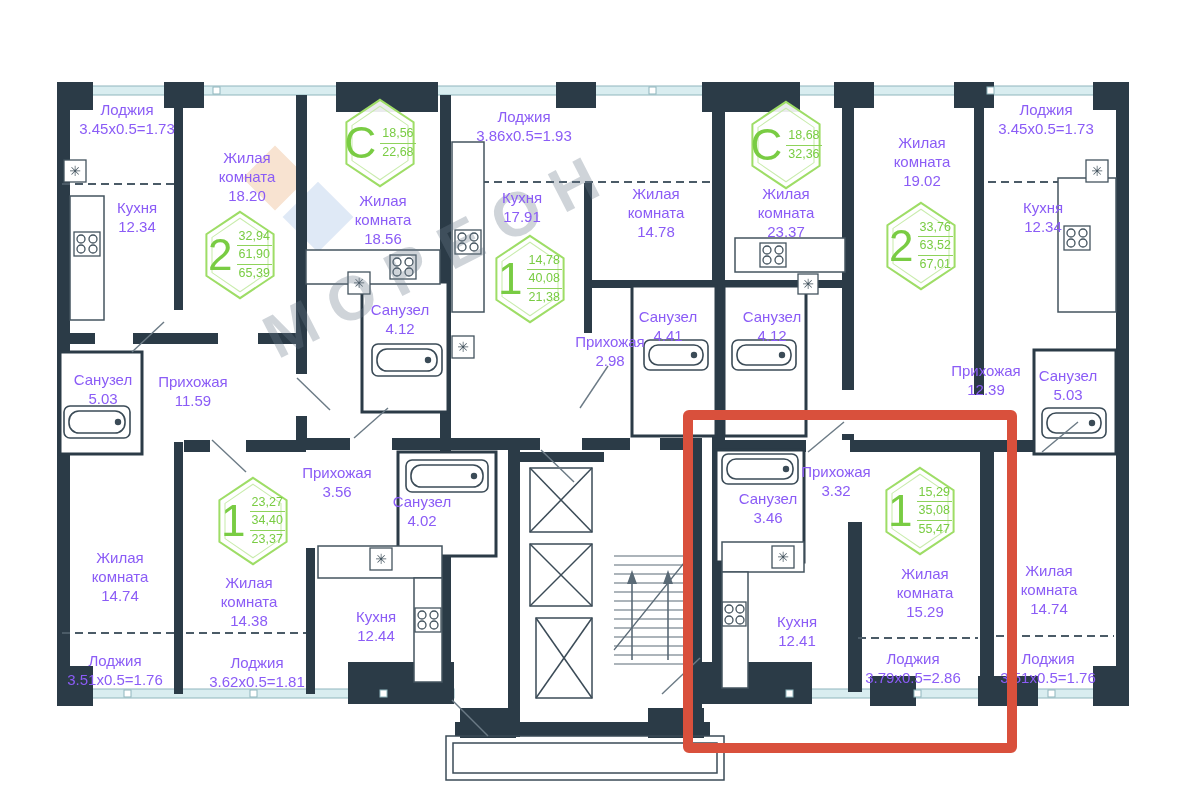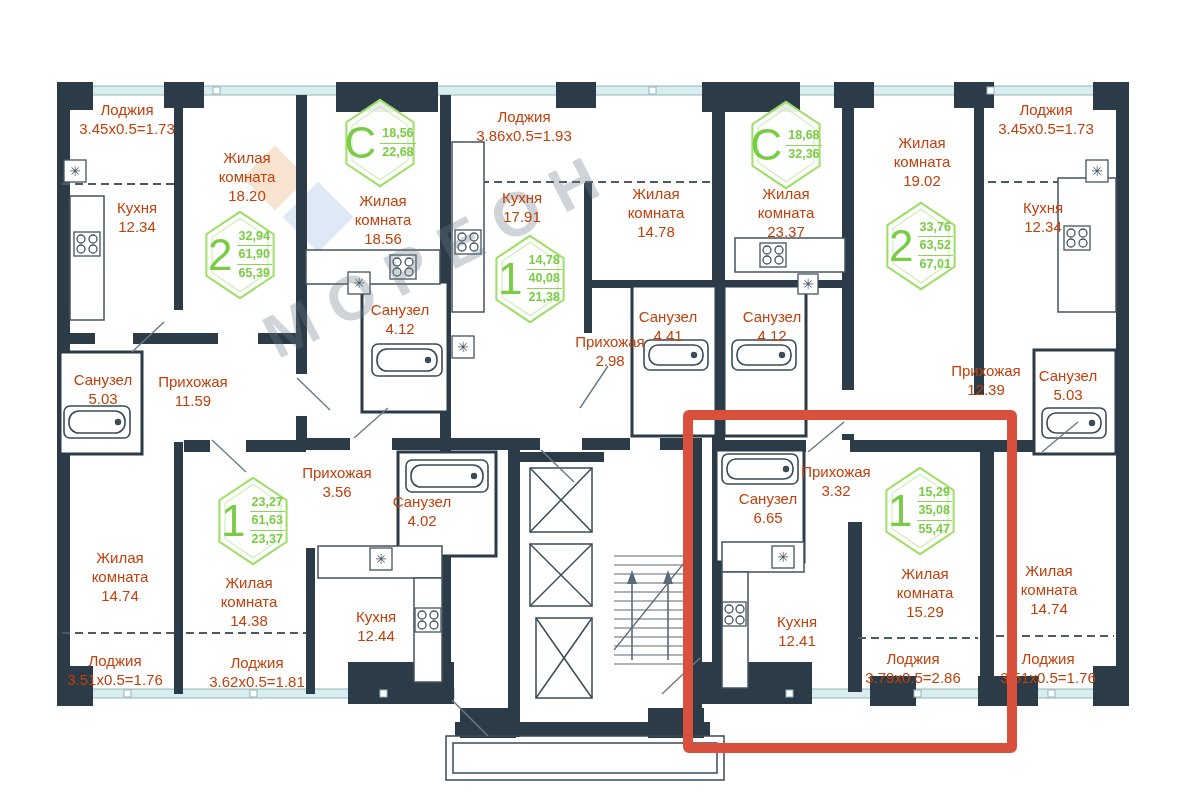--- a/index.html
+++ b/index.html
@@ -10,33 +10,33 @@
   
   .wm-diamond{position:absolute;transform:rotate(45deg);}
   .wm-peach{left:252px;top:155px;width:46px;height:46px;background:#f8e3d1;}
   .wm-blue{left:293px;top:192px;width:50px;height:50px;background:#dfe9f6;}
   .wm-text{position:absolute;left:268px;top:305px;transform:rotate(-27deg);
            transform-origin:left center;font-weight:700;font-size:62px;letter-spacing:18px;
            color:rgba(107,122,138,0.32);white-space:nowrap;}
 
   
   .room-label{position:absolute;transform:translate(-50%,-50%);text-align:center;
-              color:#c2410c;font-size:15px;line-height:1.25;font-weight:500;}
+              color:#8b5cf6;font-size:15px;line-height:1.25;font-weight:500;}
   .room-name{display:block;}
   .room-value{display:block;}
 
   
   .badge{position:absolute;transform:translate(-50%,-50%);width:80px;height:90px;}
   .badge-hex{position:absolute;left:0;top:0;width:100%;height:100%;}
   .hex-outer{fill:rgba(255,255,255,0.9);stroke:#9edd66;stroke-width:2.5;}
   .hex-inner{fill:none;stroke:#c9ecad;stroke-width:1.3;}
   .badge-body{position:absolute;left:0;top:0;width:100%;height:100%;
               display:flex;align-items:center;justify-content:center;gap:4px;}
   .badge-type{font-size:44px;line-height:1;color:#79cc43;font-weight:400;}
-  .badge-vals{display:flex;flex-direction:column;color:#79cc43;font-weight:700;
+  .badge-vals{display:flex;flex-direction:column;color:#79cc43;font-weight:400;
               font-size:12.5px;line-height:1.4;}
   .bv{padding:0 2px;text-align:center;}
   .bv.u{border-bottom:1.5px solid #8fd35b;}
 
   
   .highlight-rect{position:absolute;border:10px solid #d9503c;border-radius:6px;
                   box-sizing:border-box;}
 </style>
 </head>
 <body>
@@ -393,21 +393,21 @@
       <div class="room-label" style="left: 249px; top: 602px; width: 95px;">
     <span class="room-name">Жилая комната</span>
     <span class="room-value">14.38</span>
   </div>
       <div class="room-label" style="left: 376px; top: 627px; width: 90px;">
     <span class="room-name">Кухня</span>
     <span class="room-value">12.44</span>
   </div>
       <div class="room-label" style="left: 768px; top: 509px; width: 90px;">
     <span class="room-name">Санузел</span>
-    <span class="room-value">6.65</span>
+    <span class="room-value">3.46</span>
   </div>
       <div class="room-label" style="left: 836px; top: 482px; width: 100px;">
     <span class="room-name">Прихожая</span>
     <span class="room-value">3.32</span>
   </div>
       <div class="room-label" style="left: 797px; top: 632px; width: 90px;">
     <span class="room-name">Кухня</span>
     <span class="room-value">12.41</span>
   </div>
       <div class="room-label" style="left: 925px; top: 593px; width: 95px;">
@@ -507,21 +507,21 @@
   </div>
       <div class="badge" style="left: 253px; top: 521px;">
     <svg class="badge-hex" viewBox="0 0 100 112">
       <polygon class="hex-outer" points="50,2 92,30 92,82 50,110 8,82 8,30"></polygon>
       <polygon class="hex-inner" points="50,10 85,34 85,78 50,102 15,78 15,34"></polygon>
     </svg>
     <div class="badge-body">
       <span class="badge-type">1</span>
       <span class="badge-vals">
             <span class="bv u">23,27</span>
-            <span class="bv u">61,63</span>
+            <span class="bv u">34,40</span>
             <span class="bv">23,37</span>
           </span>
     </div>
   </div>
       <div class="badge" style="left: 920px; top: 511px;">
     <svg class="badge-hex" viewBox="0 0 100 112">
       <polygon class="hex-outer" points="50,2 92,30 92,82 50,110 8,82 8,30"></polygon>
       <polygon class="hex-inner" points="50,10 85,34 85,78 50,102 15,78 15,34"></polygon>
     </svg>
     <div class="badge-body">

